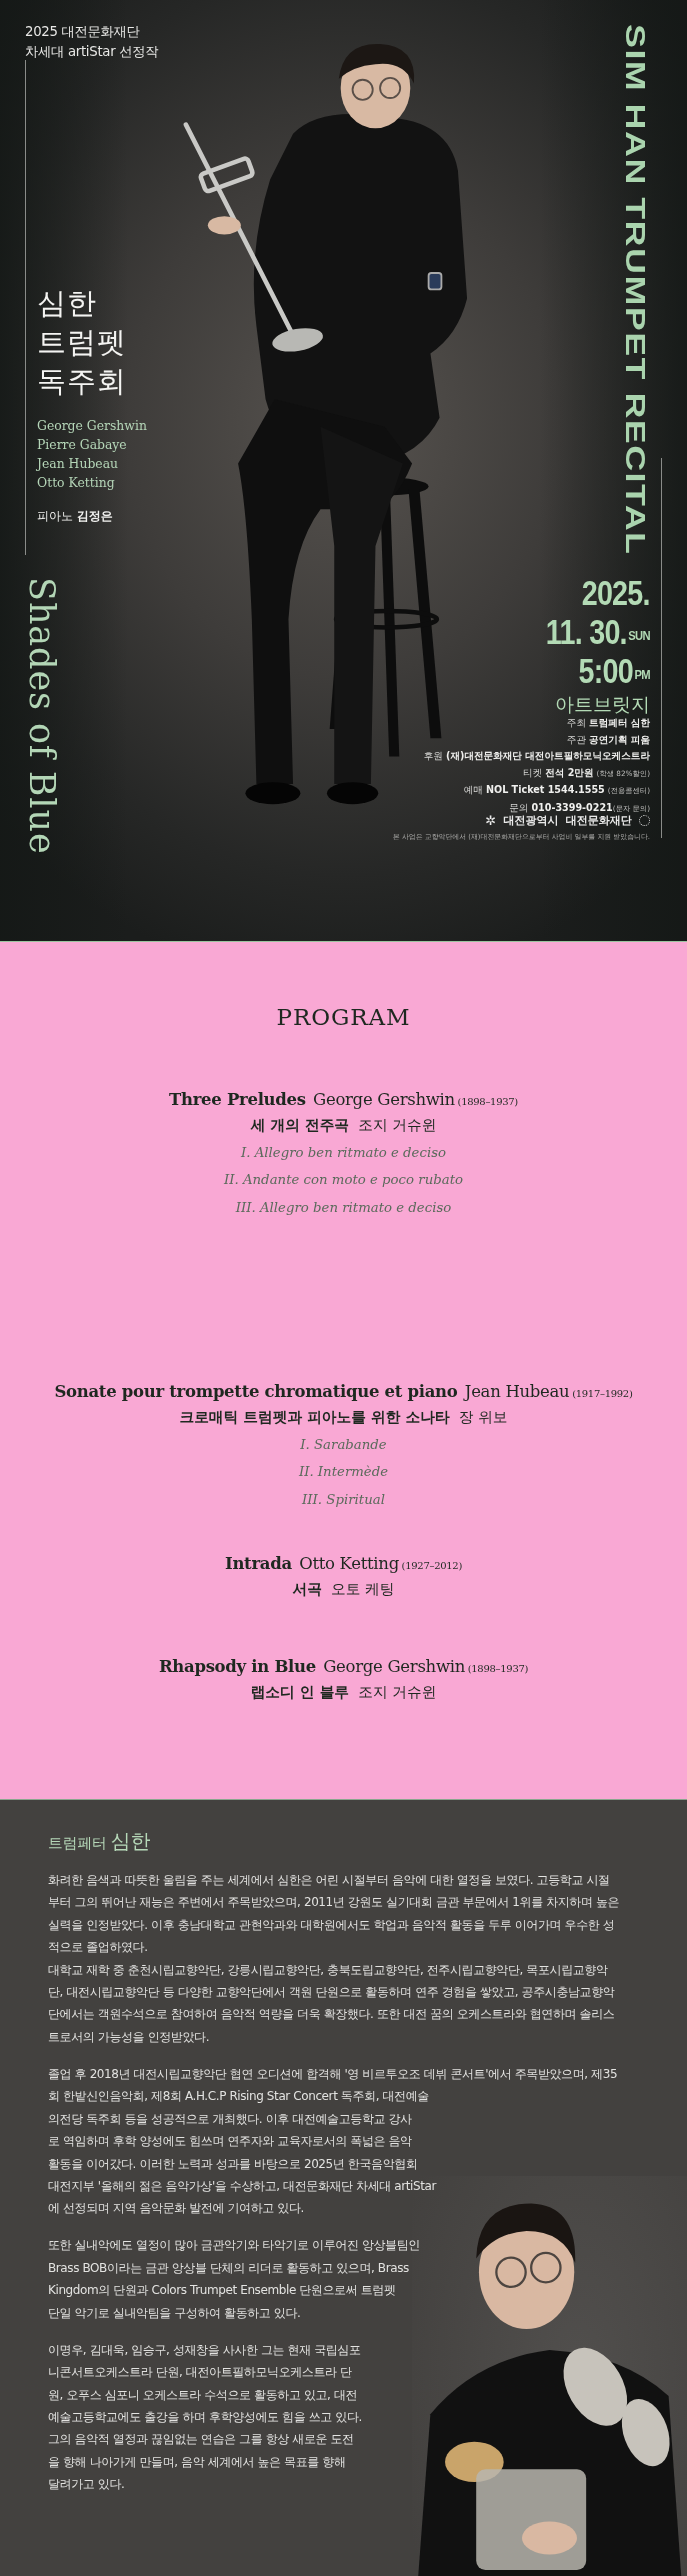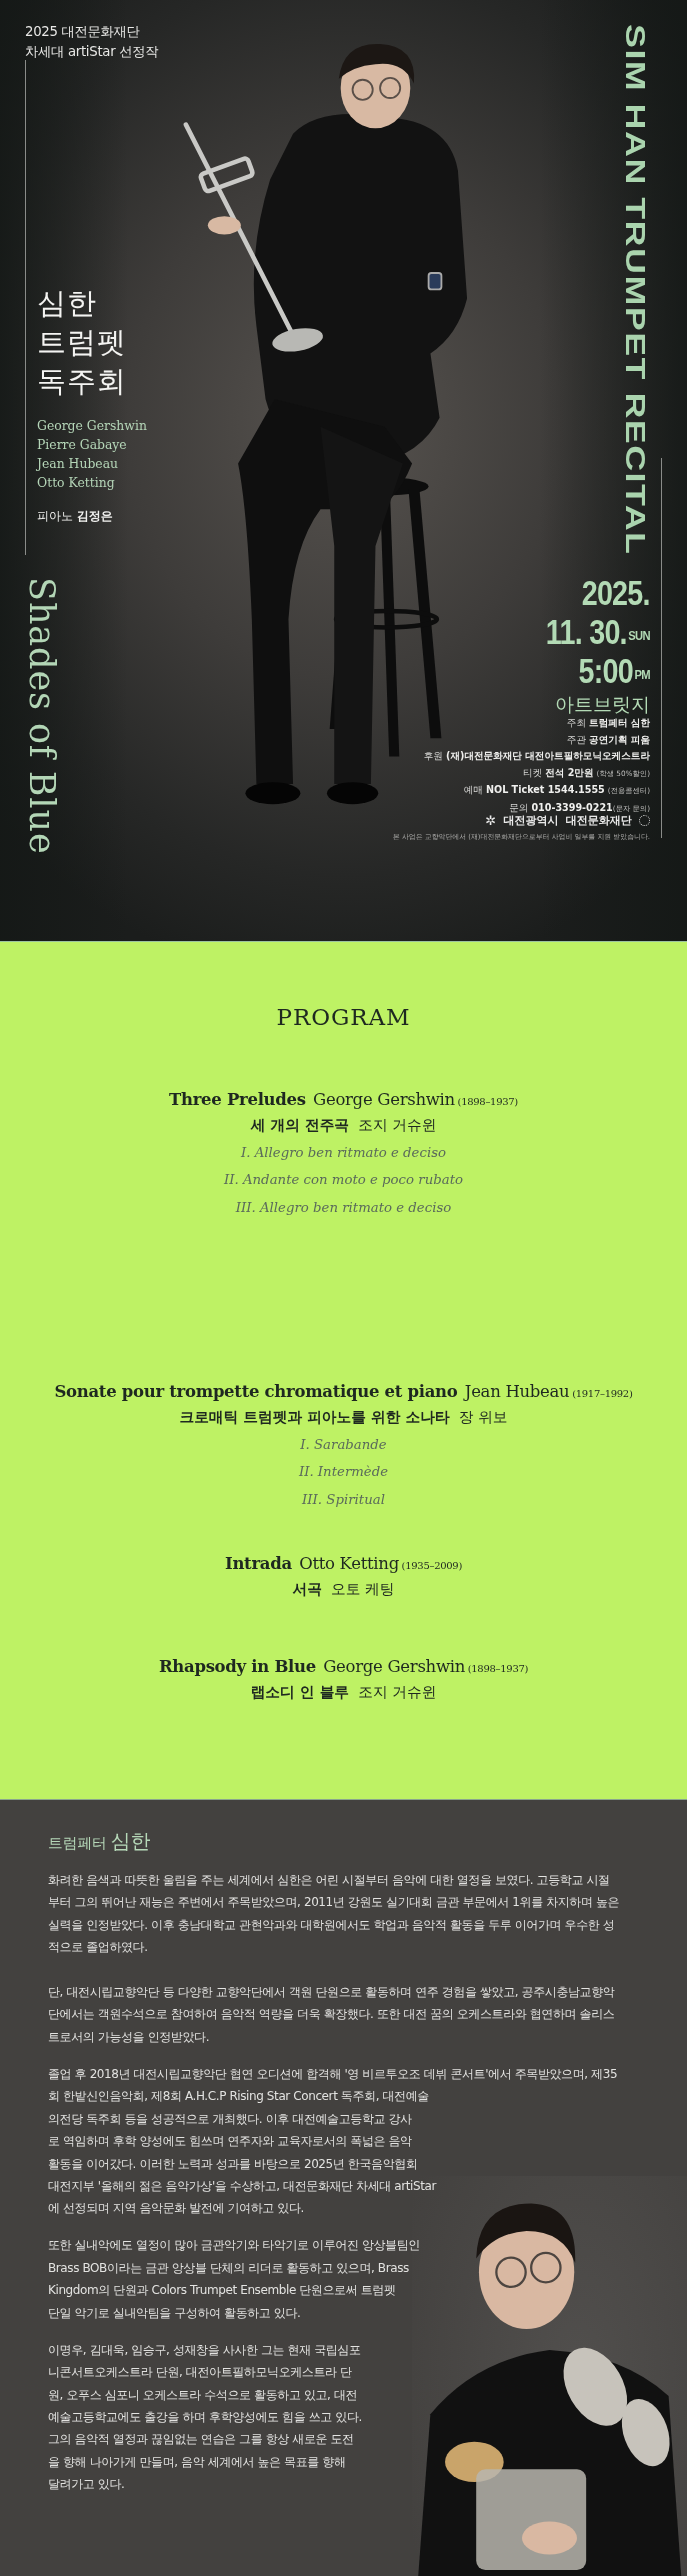--- a/index.html
+++ b/index.html
@@ -69,21 +69,21 @@
   .hero-logos {
     position: absolute; right: 37px; top: 813px; z-index: 3; color: #eaeaea;
     font-size: 11px; font-weight: bold; display: flex; align-items: center; gap: 7.3px;
   }
   .hero-logos .star { font-size: 13px; }
   .hero-logos .circle { width: 11px; height: 11px; border-radius: 50%; border: 1.8px dotted #ddd; display: inline-block; }
   .hero-notice { position: absolute; right: 37px; top: 832px; z-index: 3; color: #a9a9a7; font-size: 6.9px; }
 
   
   .program {
-    background: #bef264; width: 687px; height: 859px; position: relative;
+    background: #f9a8d4; width: 687px; height: 859px; position: relative;
     border-top: 0.9px solid #9cc4a0; border-bottom: 1.8px solid #8aa68d;
     text-align: center; color: #1f2a20;
   }
   .program-title {
     position: absolute; left: 0; right: 0; top: 62px;
     font-family: "DejaVu Serif", serif; font-size: 23px; letter-spacing: 0.9px; color: #1e2820;
   }
   .piece { position: absolute; left: 0; right: 0; }
   .piece .en {
     font-family: "DejaVu Serif", serif; font-size: 16.5px; color: #1e2820; letter-spacing: -0.3px;
@@ -184,21 +184,21 @@
       <span class="big"><span>2025.</span></span>
       <span class="big"><span>11. 30.</span><sup>SUN</sup></span>
       <span class="big"><span>5:00</span><sup>PM</sup></span>
       <span class="hero-venue">아트브릿지</span>
     </div>
 
     <div class="hero-info">
       <div><span>주최</span> <b>트럼페터 심한</b></div>
       <div><span>주관</span> <b>공연기획 피움</b></div>
       <div><span>후원</span> <b>(재)대전문화재단  대전아트필하모닉오케스트라</b></div>
-      <div><span>티켓</span> <b>전석 2만원</b> <small>(학생 50%할인)</small></div>
+      <div><span>티켓</span> <b>전석 2만원</b> <small>(학생 82%할인)</small></div>
       <div><span>예매</span> <b>NOL Ticket 1544.1555</b> <small>(전용콜센터)</small></div>
       <div><span>문의</span> <b>010-3399-0221</b><small>(문자 문의)</small></div>
     </div>
 
     <div class="hero-logos">
       <span class="star">✲</span>
       <span>대전광역시</span>
       <span>대전문화재단</span>
       <span class="circle"></span>
     </div>
@@ -223,21 +223,21 @@
       <div class="en"><b>Sonate pour trompette chromatique et piano</b><span class="comp">Jean Hubeau</span><span class="years">(1917–1992)</span></div>
       <div class="ko"><b>크로매틱 트럼펫과 피아노를 위한 소나타</b><span class="komp">장 위보</span></div>
       <div class="mvlist">
         <div class="mv">I. Sarabande</div>
         <div class="mv">II. Intermède</div>
         <div class="mv">III. Spiritual</div>
       </div>
     </div>
 
     <div class="piece" style="top:612px">
-      <div class="en"><b>Intrada</b><span class="comp">Otto Ketting</span><span class="years">(1935–2009)</span></div>
+      <div class="en"><b>Intrada</b><span class="comp">Otto Ketting</span><span class="years">(1927–2012)</span></div>
       <div class="ko"><b>서곡</b><span class="komp">오토 케팅</span></div>
     </div>
 
     <div class="piece" style="top:715px">
       <div class="en"><b>Rhapsody in Blue</b><span class="comp">George Gershwin</span><span class="years">(1898–1937)</span></div>
       <div class="ko"><b>랩소디 인 블루</b><span class="komp">조지 거슈윈</span></div>
     </div>
   </section>
 
   <section class="bio">
@@ -266,21 +266,21 @@
 
     <div class="bio-heading">
       <span style="font-size:14.7px;margin:0">트럼페터</span><span>심한</span>
     </div>
 
     <div class="bio-text">
       <p>
         <span>화려한 음색과 따뜻한 울림을 주는 세계에서 심한은 어린 시절부터 음악에 대한 열정을 보였다. 고등학교 시절</span><br><span>부터 그의 뛰어난 재능은 주변에서 주목받았으며, 2011년 강원도 실기대회 금관 부문에서 1위를 차지하며 높은</span><br><span>실력을 인정받았다. 이후 충남대학교 관현악과와 대학원에서도 학업과 음악적 활동을 두루 이어가며 우수한 성</span><br><span>적으로 졸업하였다.</span>
       </p>
       <p>
-        <br><span>단, 대전시립교향악단 등 다양한 교향악단에서 객원 단원으로 활동하며 연주 경험을 쌓았고, 공주시충남교향악</span><br><span>단에서는 객원수석으로 참여하여 음악적 역량을 더욱 확장했다. 또한 대전 꿈의 오케스트라와 협연하며 솔리스</span><br><span>트로서의 가능성을 인정받았다.</span>
+        <span>대학교 재학 중 춘천시립교향악단, 강릉시립교향악단, 충북도립교향악단, 전주시립교향악단, 목포시립교향악</span><br><span>단, 대전시립교향악단 등 다양한 교향악단에서 객원 단원으로 활동하며 연주 경험을 쌓았고, 공주시충남교향악</span><br><span>단에서는 객원수석으로 참여하여 음악적 역량을 더욱 확장했다. 또한 대전 꿈의 오케스트라와 협연하며 솔리스</span><br><span>트로서의 가능성을 인정받았다.</span>
       </p>
       <p class="gap">
         <span>졸업 후 2018년 대전시립교향악단 협연 오디션에 합격해 '영 비르투오조 데뷔 콘서트'에서 주목받았으며, 제35</span><br><span>회 한밭신인음악회, 제8회 A.H.C.P Rising Star Concert 독주회, 대전예술</span><br><span>의전당 독주회 등을 성공적으로 개최했다. 이후 대전예술고등학교 강사</span><br><span>로 역임하며 후학 양성에도 힘쓰며 연주자와 교육자로서의 폭넓은 음악</span><br><span>활동을 이어갔다. 이러한 노력과 성과를 바탕으로 2025년 한국음악협회</span><br><span>대전지부 '올해의 젊은 음악가상'을 수상하고, 대전문화재단 차세대 artiStar</span><br><span>에 선정되며 지역 음악문화 발전에 기여하고 있다.</span>
       </p>
       <p class="gap">
         <span>또한 실내악에도 열정이 많아 금관악기와 타악기로 이루어진 앙상블팀인</span><br><span>Brass BOB이라는 금관 앙상블 단체의 리더로 활동하고 있으며, Brass</span><br><span>Kingdom의 단원과 Colors Trumpet Ensemble 단원으로써 트럼펫</span><br><span>단일 악기로 실내악팀을 구성하여 활동하고 있다.</span>
       </p>
       <p class="gap">
         <span>이명우, 김대욱, 임승구, 성재창을 사사한 그는 현재 국립심포</span><br><span>니콘서트오케스트라 단원, 대전아트필하모닉오케스트라 단</span><br><span>원, 오푸스 심포니 오케스트라 수석으로 활동하고 있고, 대전</span><br><span>예술고등학교에도 출강을 하며 후학양성에도 힘을 쓰고 있다.</span><br><span>그의 음악적 열정과 끊임없는 연습은 그를 항상 새로운 도전</span><br><span>을 향해 나아가게 만들며, 음악 세계에서 높은 목표를 향해</span><br><span>달려가고 있다.</span>
       </p>

